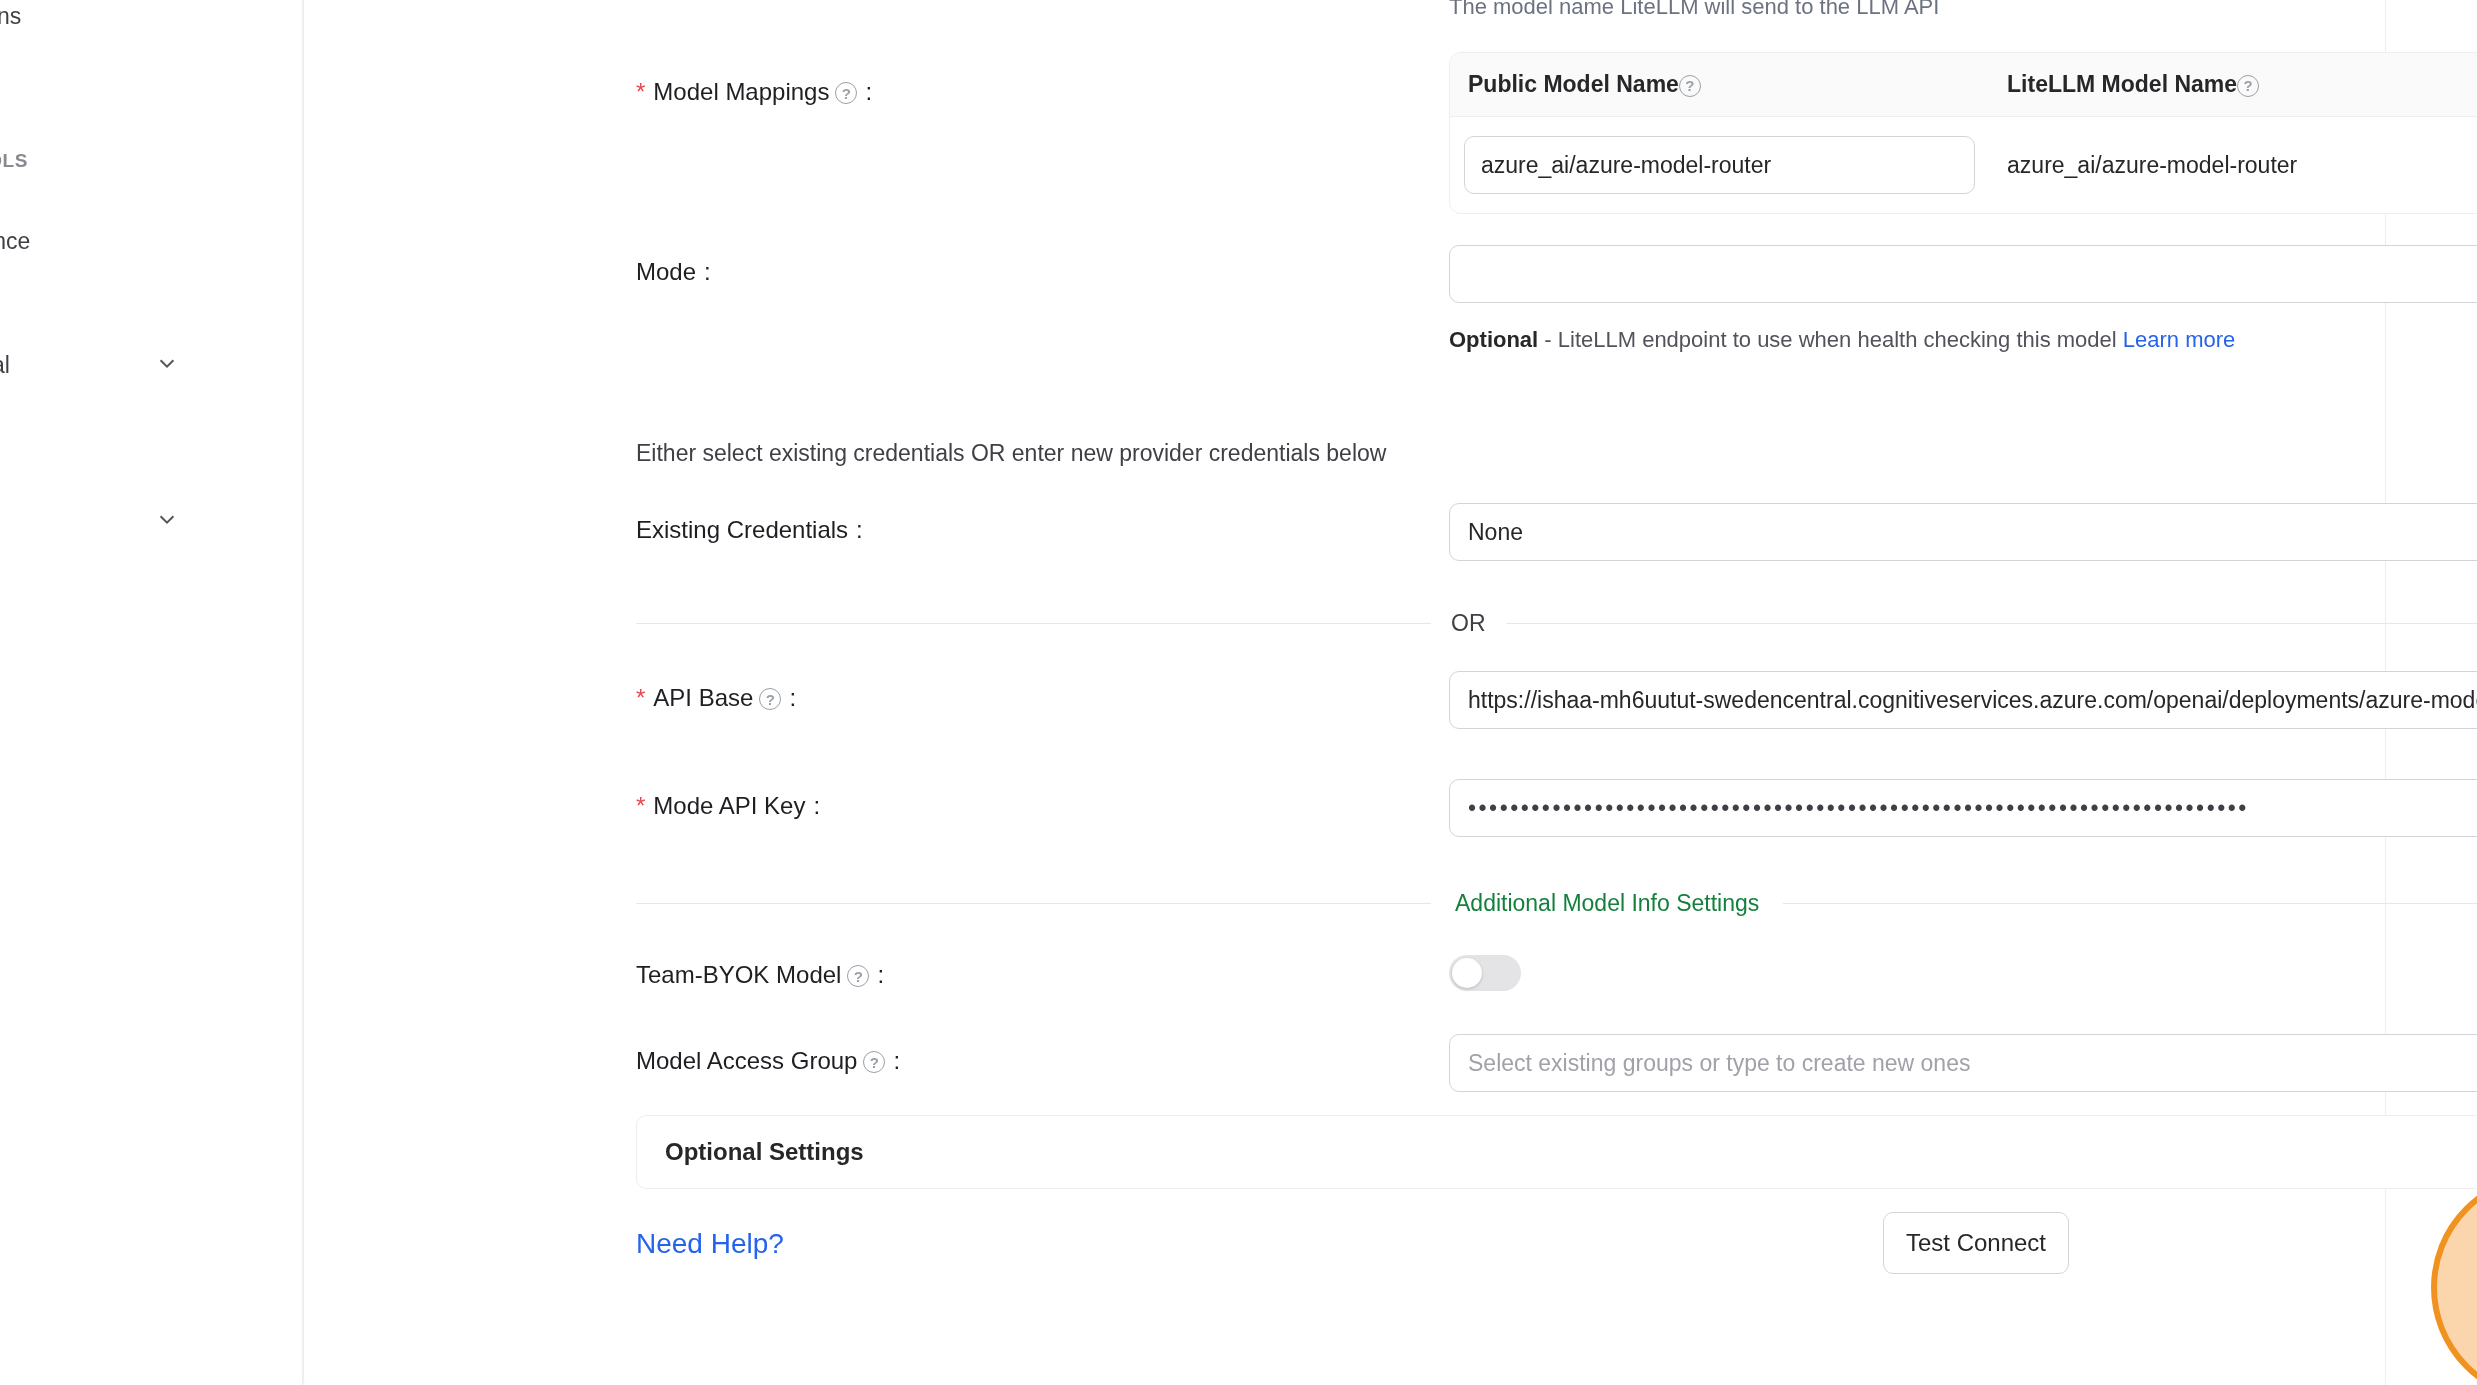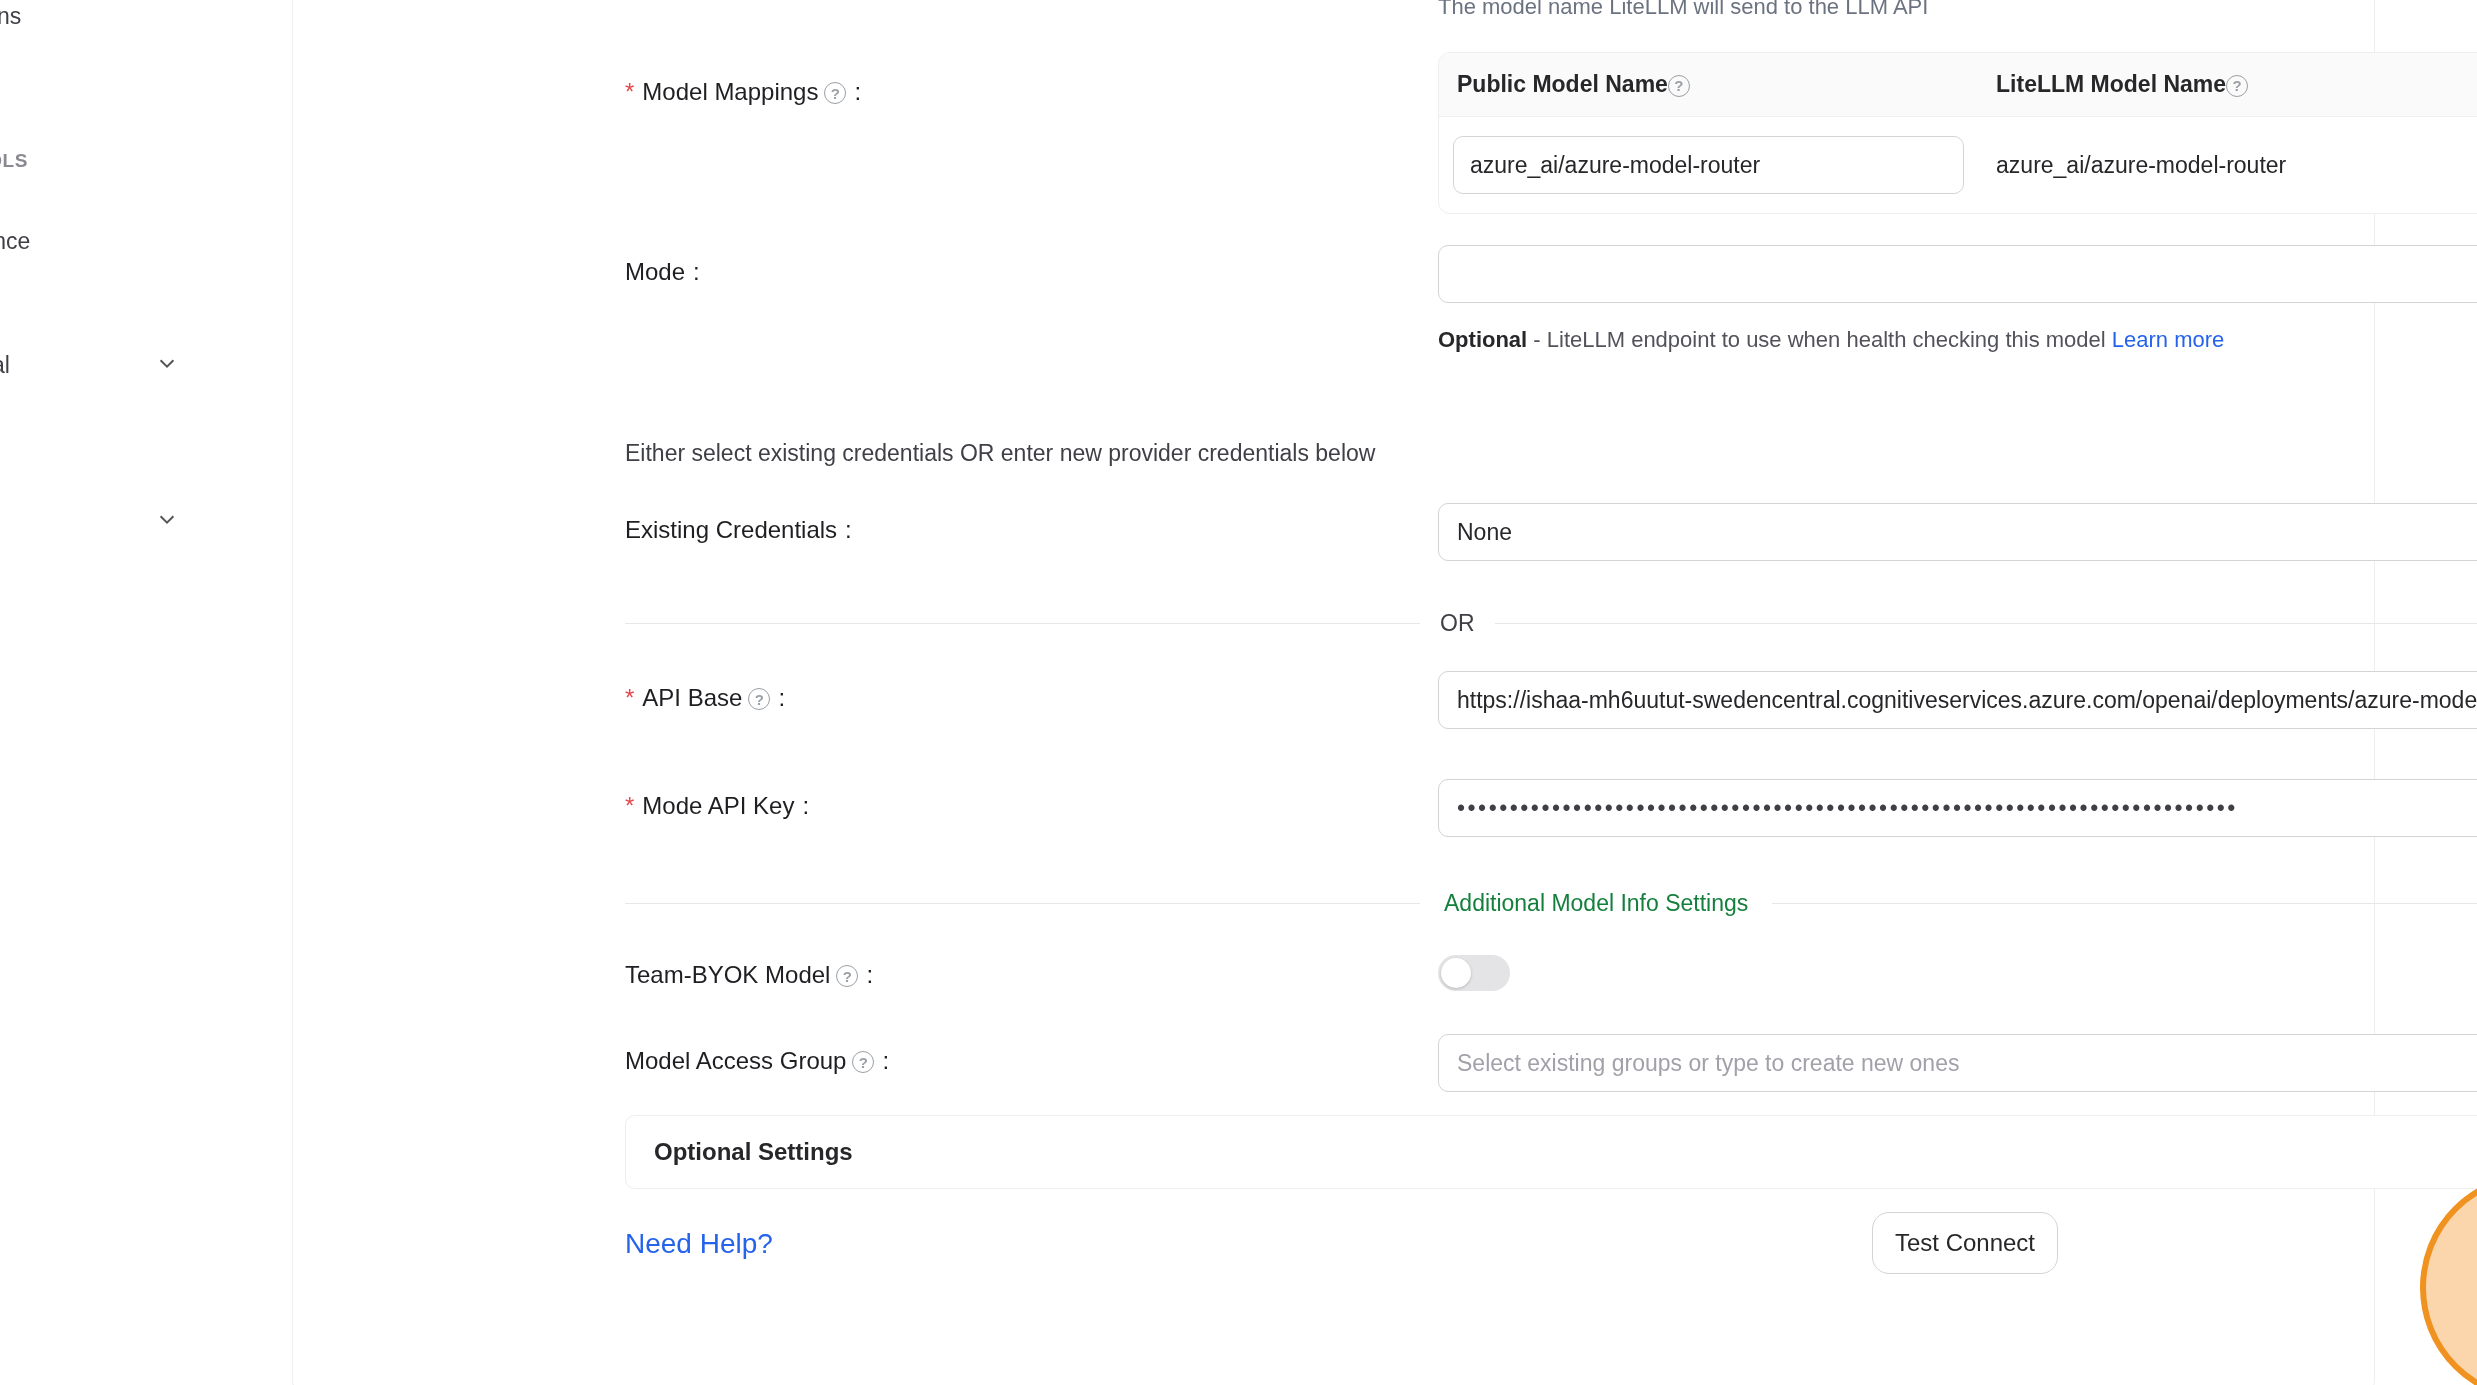--- a/index.html
+++ b/index.html
@@ -43,21 +43,21 @@
   .side-chev {
     position: absolute;
     width: 22px; height: 22px;
     color: #555;
   }
   .side-chev svg { display:block; width: 22px; height: 22px; }
 
   
   .panel {
     position: absolute;
-    left: 292px; top: 0;
+    left: 303px; top: 0;
     width: 2174px; height: 1184px;
     background: #ffffff;
   }
   .card {
     position: absolute;
     left: 0px; top: -60px;
     width: 2083px;
     height: 1455px;
     background: #ffffff;
     border: 1px solid #eceef0;
@@ -255,21 +255,21 @@
   .need-help {
     position: absolute;
     left: 333px; top: 1228px;
     font-size: 28px;
     color: #2563eb;
     cursor: pointer;
   }
   .btn {
     position: absolute;
     height: 62px;
-    border-radius: 17px;
+    border-radius: 10px;
     display: flex; align-items: center; justify-content: center;
     font-size: 24px;
     font-family: "Liberation Sans", sans-serif;
   }
   .btn-test {
     left: 1580px; top: 1212px;
     width: 186px;
     border: 1px solid #d4d4d8;
     background: #fff;
     color: #27272a;

